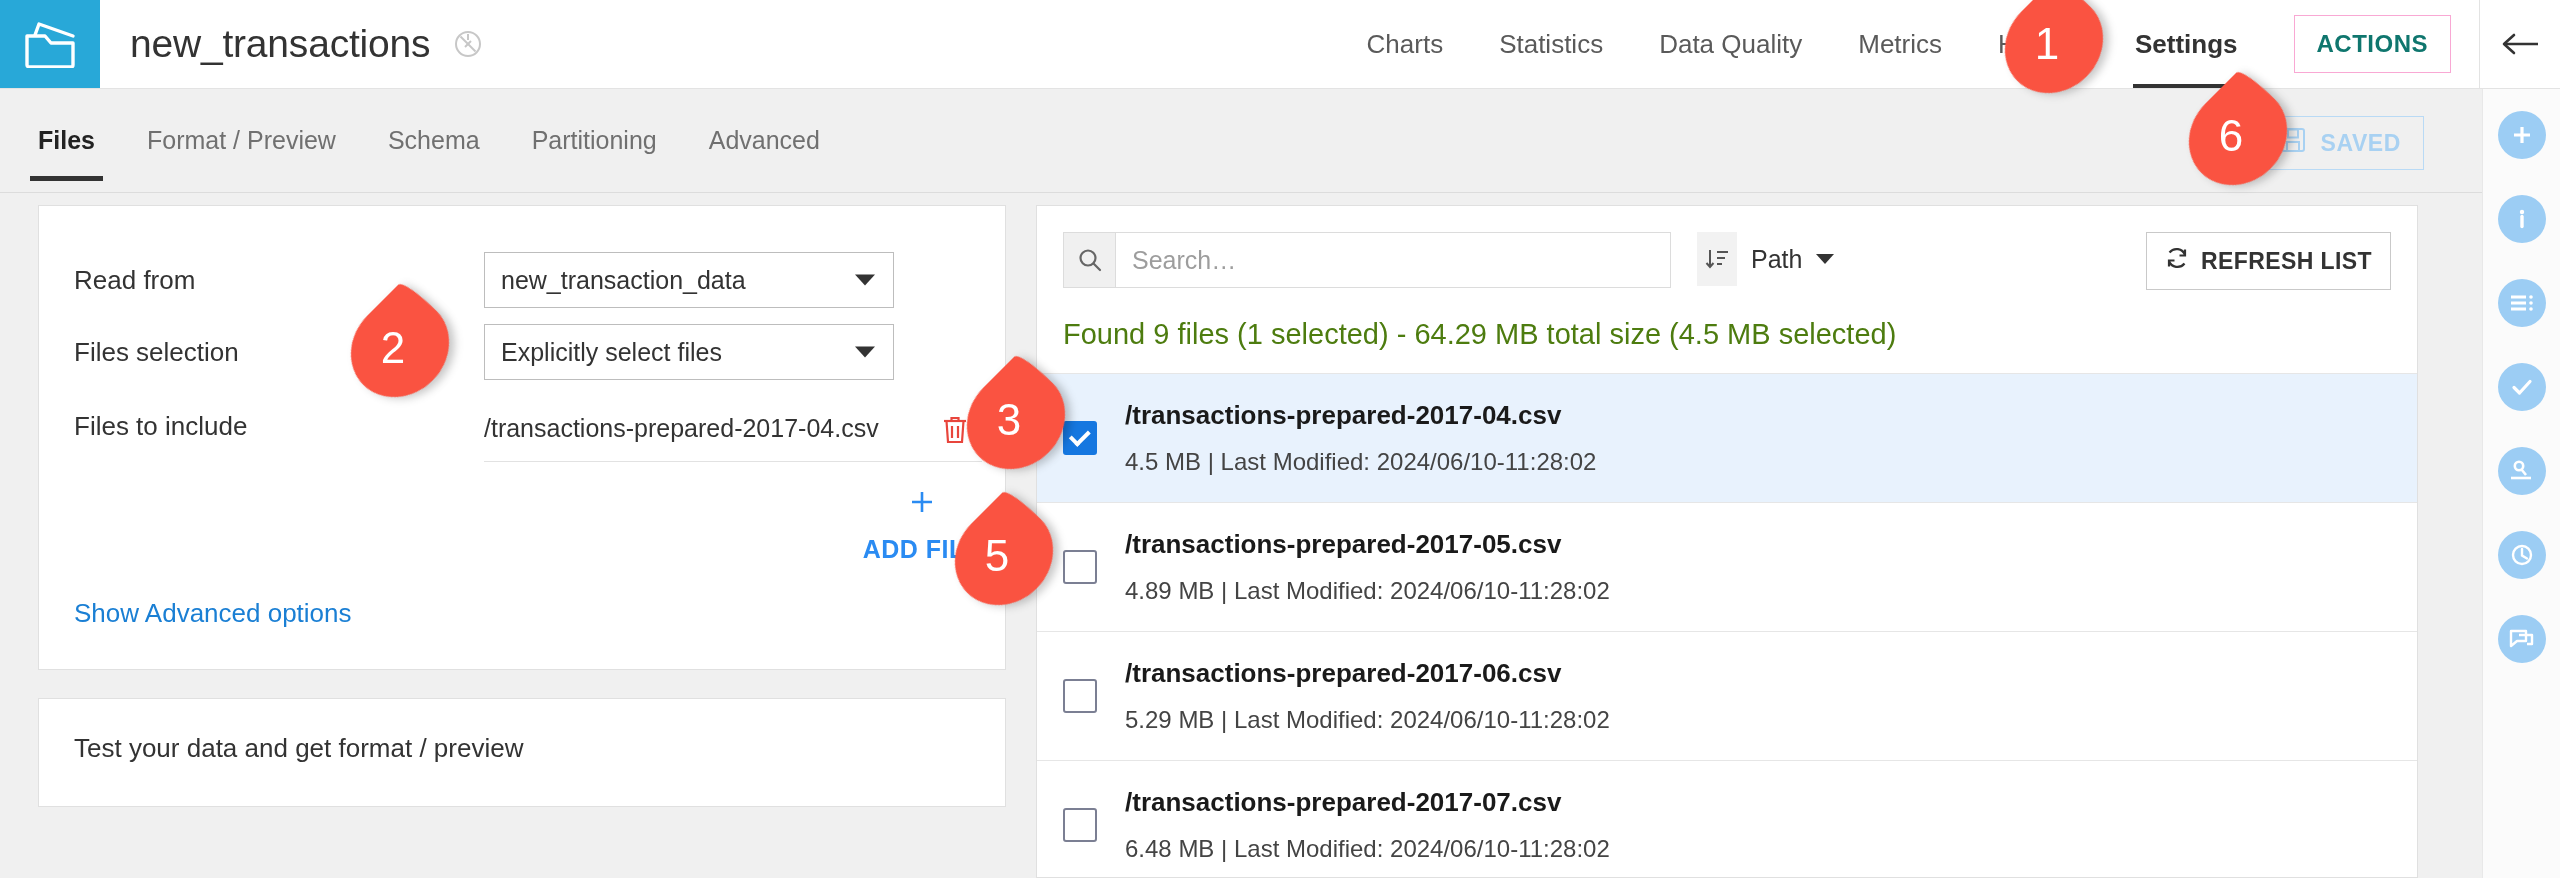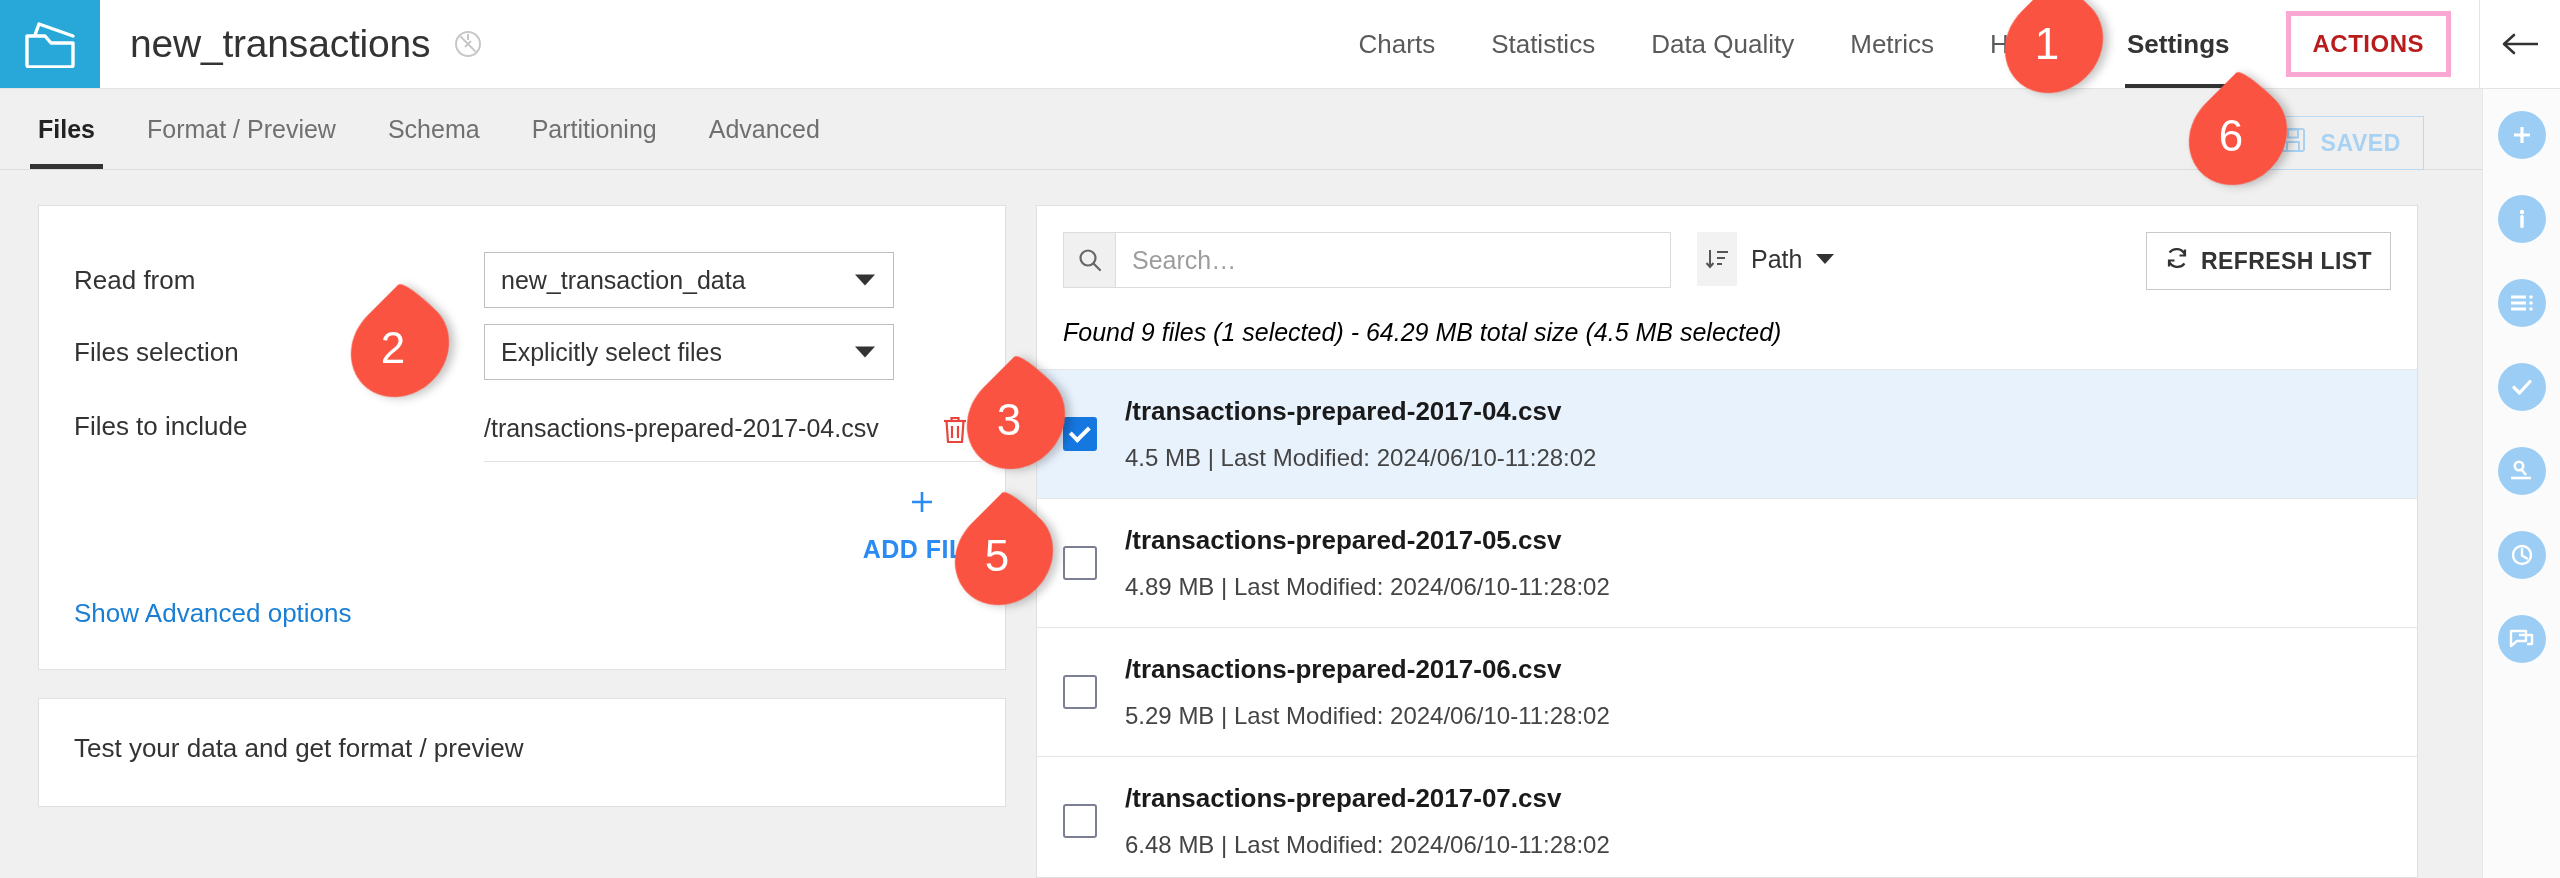--- a/index.html
+++ b/index.html
@@ -43,38 +43,38 @@
     height: 88px; display: flex; align-items: center;
     white-space: nowrap; position: relative;
   }
   .nav-tab.active { color: #333; font-weight: bold; }
   .nav-tab.active::after {
     content: ""; position: absolute; left: 26px; right: 26px;
     bottom: 0; height: 4px; background: #333;
   }
   .actions-btn {
     margin-left: 28px; margin-right: 28px;
-    border: 5px solid #f9a8d4; background: #fff;
-    font-size: 24px; font-weight: bold; color: #b91c1c;
+    border: 1px solid #f9a8d4; background: #fff;
+    font-size: 24px; font-weight: bold; color: #0f766e;
     letter-spacing: .5px; padding: 14px 22px; white-space: nowrap;
     font-family: "Liberation Sans", sans-serif;
   }
   .header-sep {
     width: 1px; height: 88px; background: #e3e3e3; flex: 0 0 auto;
   }
   .back-arrow {
     width: 80px; height: 88px;
     display: flex; align-items: center; justify-content: center;
     flex: 0 0 auto;
   }
 
   
   .subbar {
     position: absolute; top: 89px; left: 0;
-    width: 2482px; height: 81px;
+    width: 2482px; height: 104px;
     background: #f0f0f0;
     border-bottom: 1px solid #dcdcdc;
     display: flex; align-items: center;
   }
   .sub-tab {
     font-size: 25px; color: #707070; padding: 0 26px;
     height: 80px; display: flex; align-items: center; position: relative;
     white-space: nowrap;
   }
   .sub-tab:first-child { margin-left: 12px; }
@@ -209,21 +209,21 @@
     border-right: 9px solid transparent;
     border-top: 10px solid #333;
   }
   .refresh-btn {
     margin-left: auto; border: 1px solid #c9c9c9; background: #fff;
     font-size: 23px; font-weight: bold; color: #333; letter-spacing: .4px;
     padding: 13px 18px; display: flex; align-items: center; gap: 12px;
     white-space: nowrap; font-family: "Liberation Sans", sans-serif;
   }
   .found-line {
-    font-size: 25px; color: #000000; padding: 28px 26px 22px 26px; font-style: italic;
+    font-size: 29px; color: #4d7c0f; padding: 28px 26px 22px 26px;
   }
   .file-row {
     display: flex; align-items: center;
     height: 129px; padding: 0 26px;
     border-top: 1px solid #e6e6e6;
   }
   .file-row.selected { background: #e8f2fd; }
   .chk {
     width: 34px; height: 34px; flex: 0 0 auto;
     border: 2px solid #7b7f93; background: #fff; border-radius: 3px;

